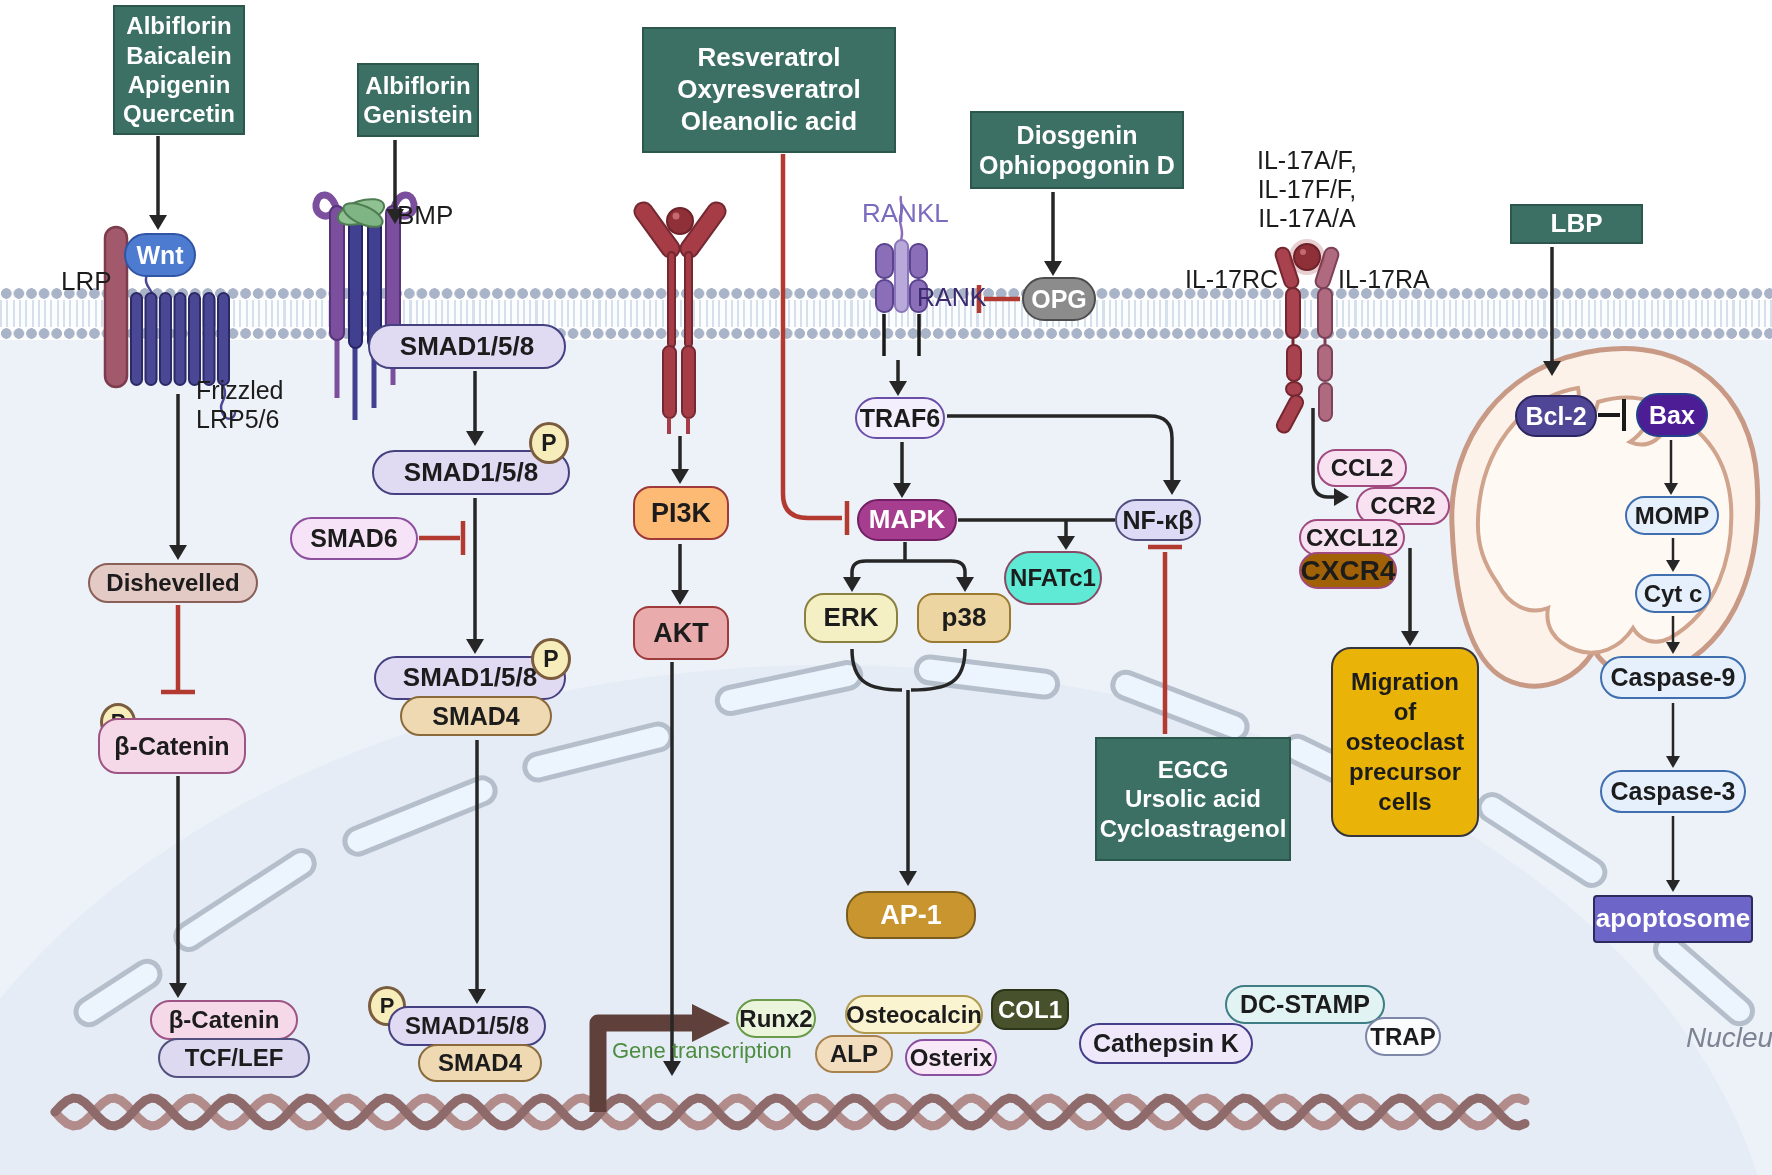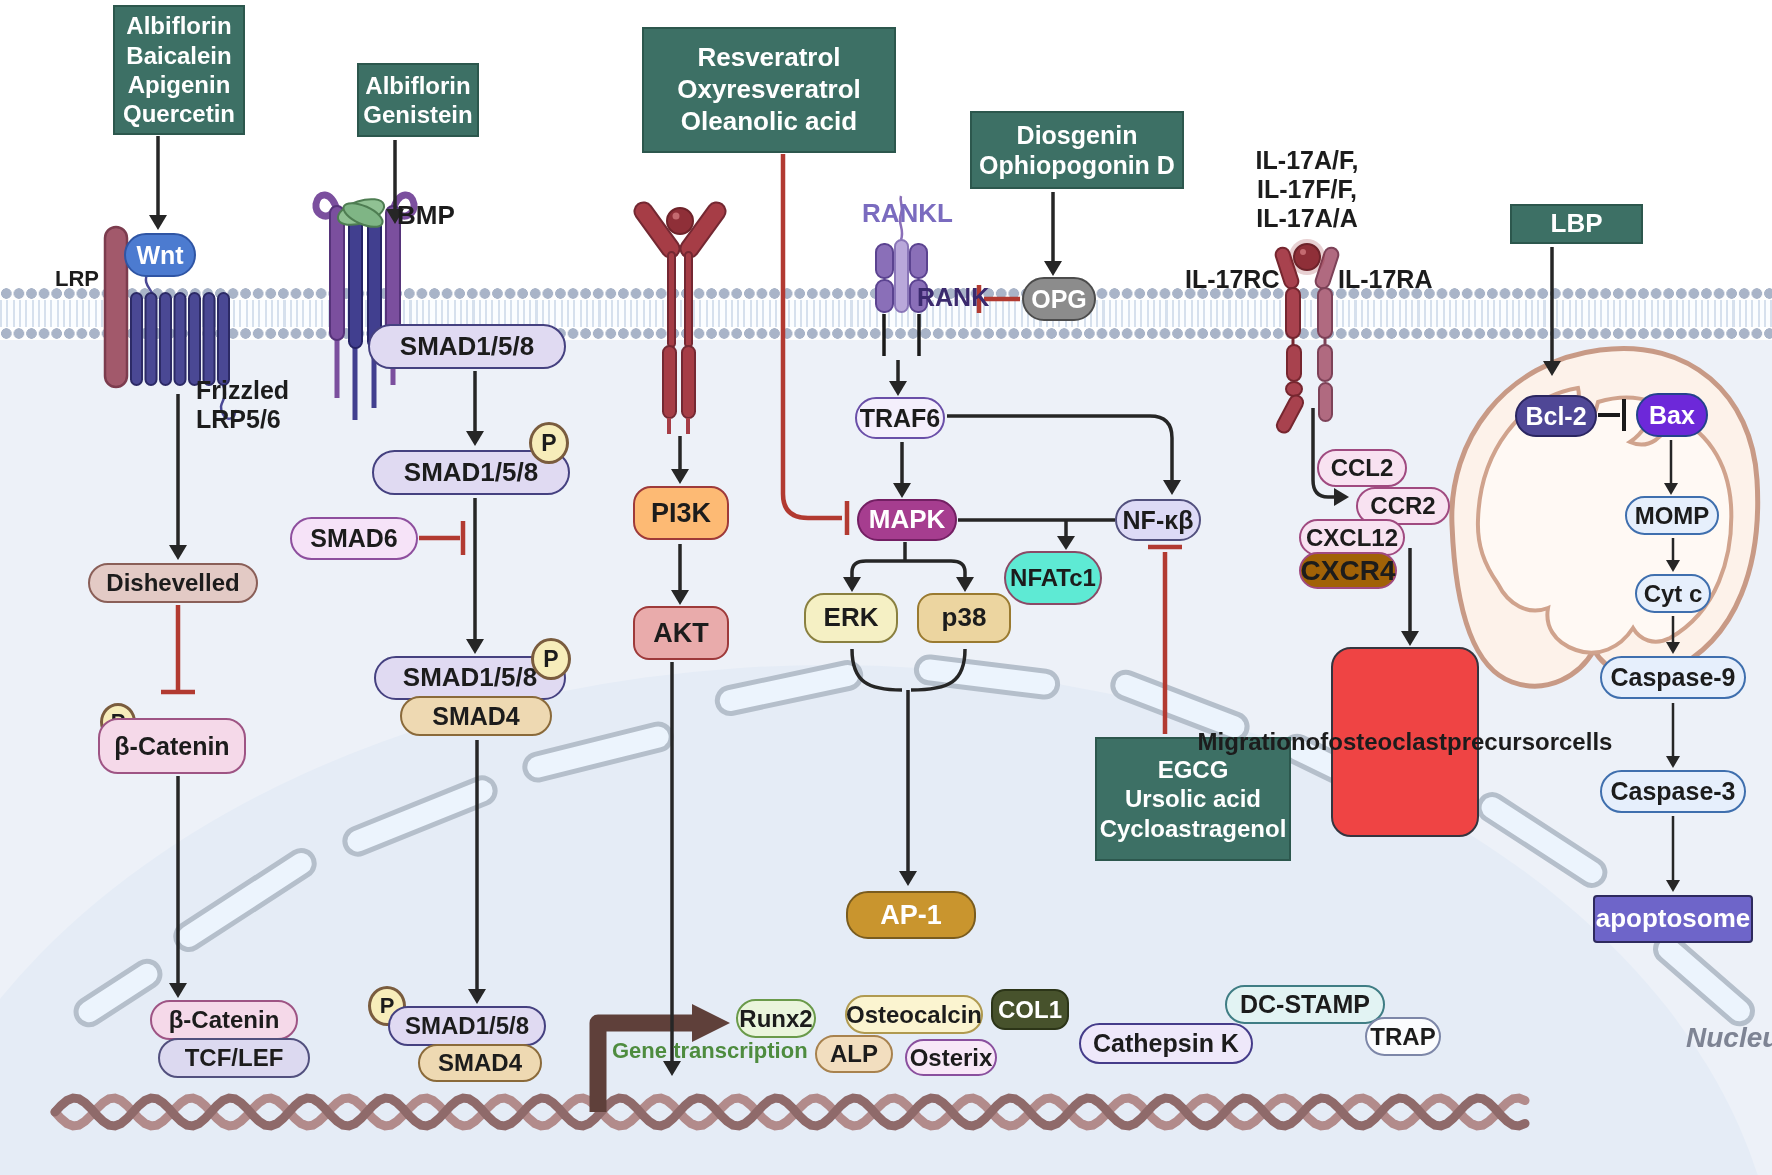--- a/index.html
+++ b/index.html
@@ -15,21 +15,21 @@
        background-size:12.6px 13px;}
   .mmid{height:27px;background-color:#fbfdff;
        background-image:repeating-linear-gradient(90deg,#d6e0ed 0 2px,rgba(0,0,0,0) 2px 6.3px);}
   svg.lines{position:absolute;left:0;top:0;z-index:2;}
   .n{position:absolute;display:flex;align-items:center;justify-content:center;text-align:right;
      font-weight:700;border-radius:999px;border:2.5px solid #555;box-sizing:border-box;
      z-index:3;color:#1c1c1c;line-height:1.05;}
   .gbox{position:absolute;background:#3d7065;border:2px solid #2c574d;color:#fff;display:flex;
      flex-direction:column;align-items:center;justify-content:center;font-weight:700;z-index:3;
      text-align:center;box-sizing:border-box;line-height:1.22;margin-left:21px;}
-  .lbl{position:absolute;font-weight:700;z-index:3;color:#1c1c1c;white-space:nowrap;}
+  .lbl{position:absolute;font-weight:400;z-index:3;color:#1c1c1c;white-space:nowrap;}
   .circ{border-radius:50%;border-width:3px;}
 </style>
 </head>
 <body>
 
 <div class="layer extracell"></div>
 <div class="layer cytoplasm"></div>
 <div class="layer nucleusfill"></div>
 <div class="layer membrane">
   <div class="mrow"></div>
@@ -258,21 +258,21 @@
 <div class="gbox" style="left:1074px;top:737px;width:196px;height:124px;font-size:24px">
   <div>EGCG</div>
   <div>Ursolic acid</div>
   <div>Cycloastragenol</div>
 </div>
 <div class="gbox" style="left:1489px;top:204px;width:133px;height:40px;font-size:26px">
   <div>LBP</div>
 </div>
 
 <div class="n" style="left:124px;top:233px;width:72px;height:44px;font-size:25px;background:#4c7bd0;border-color:#2f55a4;color:#fff">Wnt</div>
-<div class="lbl" style="left:55px;top:266px;font-size:22px">LRP</div>
+<div class="lbl" style="left:61px;top:266px;font-size:26px">LRP</div>
 <div class="lbl" style="left:196px;top:376px;font-size:25px">
   <div>Frizzled</div>
   <div>LRP5/6</div>
 </div>
 <div class="n" style="left:88px;top:563px;width:170px;height:40px;font-size:24px;background:#e3cac5;border-color:#8a5f58">Dishevelled</div>
 <div class="n circ" style="left:100px;top:703px;width:36px;height:38px;font-size:22px;background:#f7edba;border-color:#7a5c3e">P</div>
 <div class="n" style="left:98px;top:718px;width:148px;height:56px;font-size:25px;background:#f5d9e9;border-color:#9e5484;border-radius:20px">β-Catenin</div>
 <div class="n" style="left:150px;top:1000px;width:148px;height:40px;font-size:24px;background:#f5d9e9;border-color:#9e5484">β-Catenin</div>
 <div class="n" style="left:158px;top:1038px;width:152px;height:40px;font-size:24px;background:#dcd9f0;border-color:#52507e">TCF/LEF</div>
 
@@ -306,30 +306,30 @@
   <div>IL-17A/F,</div>
   <div>IL-17F/F,</div>
   <div>IL-17A/A</div>
 </div>
 <div class="lbl" style="left:1185px;top:265px;font-size:25px">IL-17RC</div>
 <div class="lbl" style="left:1338px;top:265px;font-size:25px">IL-17RA</div>
 <div class="n" style="left:1317px;top:449px;width:90px;height:38px;font-size:24px;background:#f8e2f1;border-color:#a04a80">CCL2</div>
 <div class="n" style="left:1356px;top:487px;width:94px;height:38px;font-size:24px;background:#f8e2f1;border-color:#a04a80">CCR2</div>
 <div class="n" style="left:1299px;top:519px;width:106px;height:37px;font-size:24px;background:#f8e2f1;border-color:#a04a80">CXCL12</div>
 <div class="n" style="left:1299px;top:552px;width:98px;height:37px;font-size:28px;background:#a16207;border-color:#a04a80">CXCR4</div>
-<div class="n" style="left:1331px;top:647px;width:148px;height:190px;font-size:24px;background:#ef4444;border-color:#35353f;border-radius:20px;line-height:30px">
+<div class="n" style="left:1331px;top:647px;width:148px;height:190px;font-size:24px;background:#eab308;border-color:#35353f;border-radius:20px;flex-direction:column;line-height:30px">
   <div>Migration</div>
   <div>of</div>
   <div>osteoclast</div>
   <div>precursor</div>
   <div>cells</div>
 </div>
 
 <div class="n" style="left:1515px;top:395px;width:82px;height:42px;font-size:25px;background:#4f4796;border-color:#2b2660;color:#fff">Bcl-2</div>
-<div class="n" style="left:1636px;top:393px;width:72px;height:44px;font-size:25px;background:#6d28d9;border-color:#24428c;color:#fff">Bax</div>
+<div class="n" style="left:1636px;top:393px;width:72px;height:44px;font-size:25px;background:#4c1d95;border-color:#24428c;color:#fff">Bax</div>
 <div class="n" style="left:1625px;top:496px;width:94px;height:39px;font-size:24px;background:#e6effc;border-color:#3f6fae">MOMP</div>
 <div class="n" style="left:1635px;top:574px;width:76px;height:39px;font-size:24px;background:#e6effc;border-color:#3f6fae">Cyt c</div>
 <div class="n" style="left:1600px;top:656px;width:146px;height:43px;font-size:25px;background:#e6effc;border-color:#3f6fae">Caspase-9</div>
 <div class="n" style="left:1600px;top:770px;width:146px;height:43px;font-size:25px;background:#e6effc;border-color:#3f6fae">Caspase-3</div>
 <div class="n" style="left:1593px;top:895px;width:160px;height:48px;font-size:26px;background:#6e65c9;border-color:#2e2a5e;color:#fff;border-radius:4px">apoptosome</div>
 
 <div class="lbl" style="left:612px;top:1038px;font-size:22px;color:#4e8c3f">Gene transcription</div>
 <div class="n" style="left:736px;top:999px;width:80px;height:39px;font-size:24px;background:#eaf5dc;border-color:#6a9a4a">Runx2</div>
 <div class="n" style="left:845px;top:995px;width:138px;height:39px;font-size:24px;background:#fbf4d0;border-color:#b09a50">Osteocalcin</div>
 <div class="n" style="left:815px;top:1035px;width:78px;height:38px;font-size:24px;background:#f2debf;border-color:#a8824e">ALP</div>

